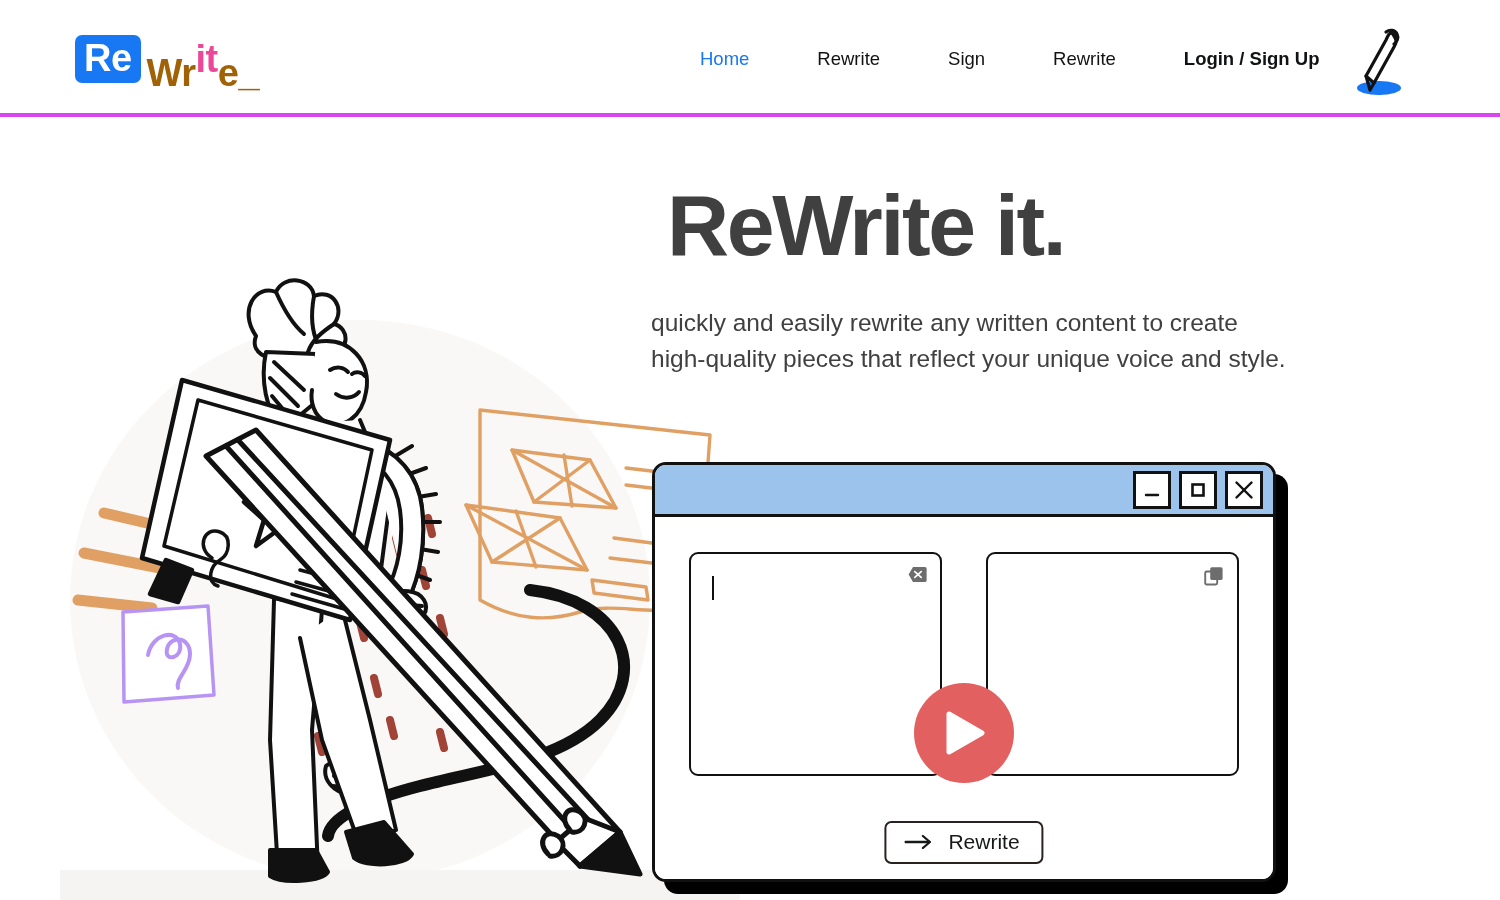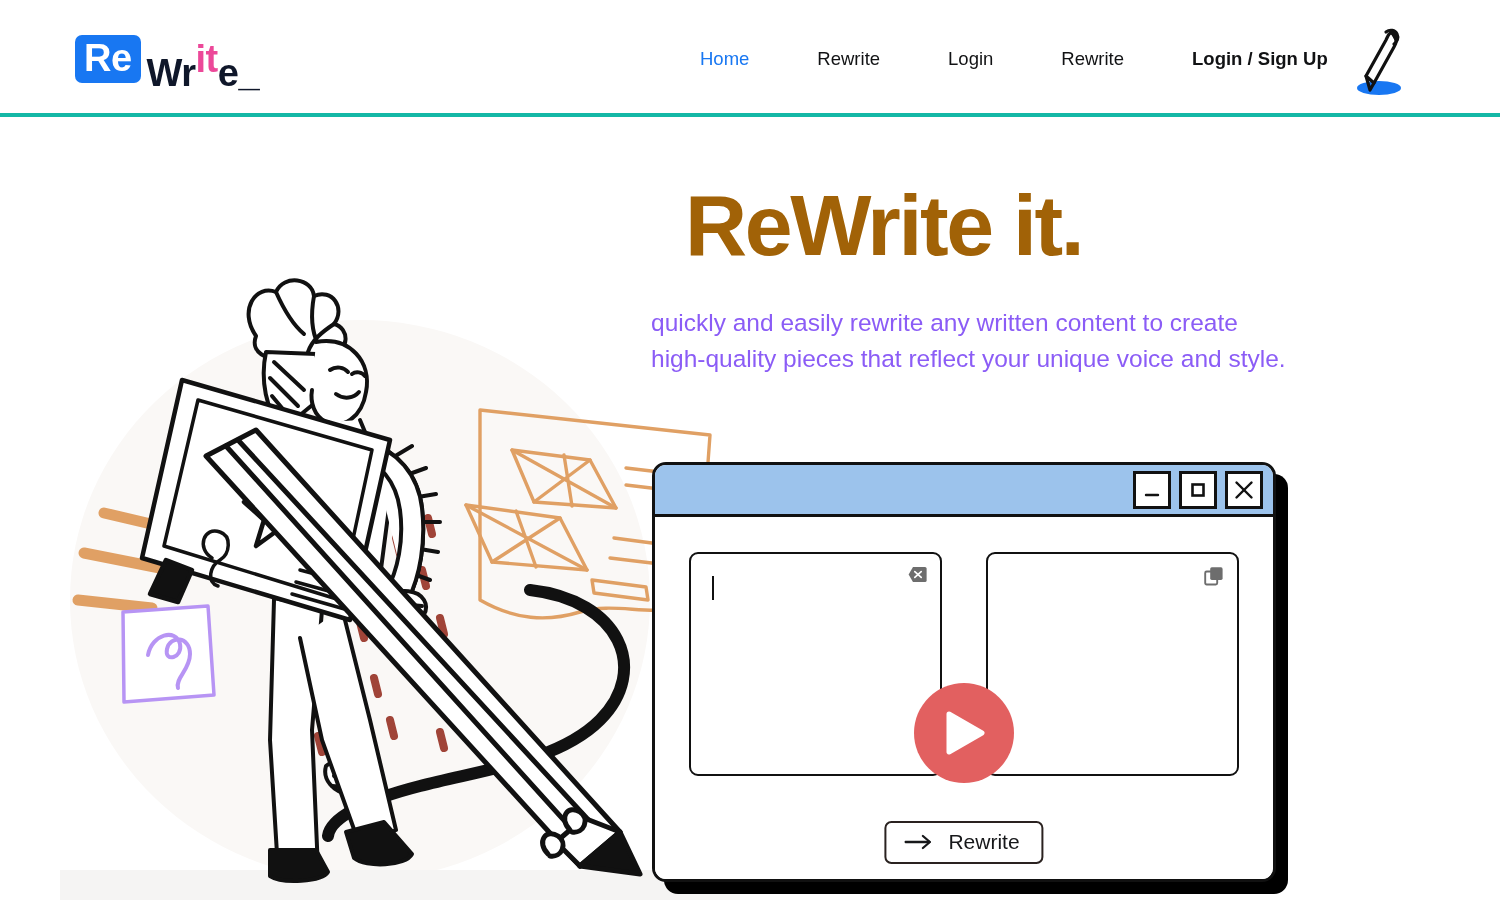--- a/index.html
+++ b/index.html
@@ -17,21 +17,21 @@
     position: relative;
   }
 
   
   .header {
     position: absolute;
     top: 0; left: 0;
     width: 1500px;
     height: 117px;
     background: #ffffff;
-    border-bottom: 4px solid #14b8a6;
+    border-bottom: 4px solid #d946ef;
     display: flex;
     align-items: center;
     z-index: 50;
   }
 
   .logo {
     position: absolute;
     left: 75px;
     top: 33px;
     display: flex;
@@ -45,21 +45,21 @@
   }
   .logo-badge {
     background: #1877F2;
     color: #ffffff;
     border-radius: 7px;
     padding: 4px 9px 6px 9px;
     display: inline-block;
     line-height: 1;
     margin-right: 6px;
   }
-  .logo-dark { color: #0f172a; margin-top: 28px; }
+  .logo-dark { color: #a16207; margin-top: 28px; }
   .logo-blue { color: #ec4899; }
 
   .nav {
     position: absolute;
     left: 700px;
     top: 44px;
     display: flex;
     align-items: flex-end;
     gap: 0px;
   }
@@ -80,39 +80,39 @@
     position: absolute;
     left: 1348px;
     top: 20px;
     width: 62px;
     height: 78px;
   }
 
   
   .hero-title {
     position: absolute;
-    left: 685px;
+    left: 667px;
     top: 182px;
     font-size: 86px;
     font-weight: 700;
     letter-spacing: -2.4px;
     line-height: 1;
-    color: #a16207;
+    color: #404040;
     white-space: nowrap;
   }
 
   .hero-sub {
     position: absolute;
     left: 651px;
     top: 305px;
     width: 640px;
     font-size: 24.5px;
     line-height: 36px;
     font-weight: 400;
-    color: #8b5cf6;
+    color: #404040;
   }
 
   
   .illus {
     position: absolute;
     left: 60px;
     top: 270px;
     width: 680px;
     height: 630px;
     pointer-events: none;
@@ -243,21 +243,21 @@
   <div class="logo">
     <span class="logo-badge">Re</span>
       <span class="logo-dark">Wr</span>
       <span class="logo-blue">it</span>
       <span class="logo-dark">e_</span>
   </div>
 
   <nav class="nav">
     <a class="nav-item active">Home</a>
     <a class="nav-item">Rewrite</a>
-    <a class="nav-item">Login</a>
+    <a class="nav-item">Sign</a>
     <a class="nav-item">Rewrite</a>
     <a class="nav-item">Login / Sign Up</a>
   </nav>
 
   <div class="pen-logo">
     <svg viewBox="0 0 62 78" width="62" height="78">
       <ellipse cx="31" cy="68" rx="22" ry="7" fill="#1877F2"></ellipse>
       <g fill="none" stroke="#111111" stroke-width="3.2" stroke-linejoin="round" stroke-linecap="round">
         <path d="M44 13 C49 17 49 23 46 27 L26 63 L18 56 L38 20 C40 16 41 12 44 13 Z"></path>
         <path d="M38 12 C42 9 47 10 49 14 C51 18 49 22 46 24"></path>

